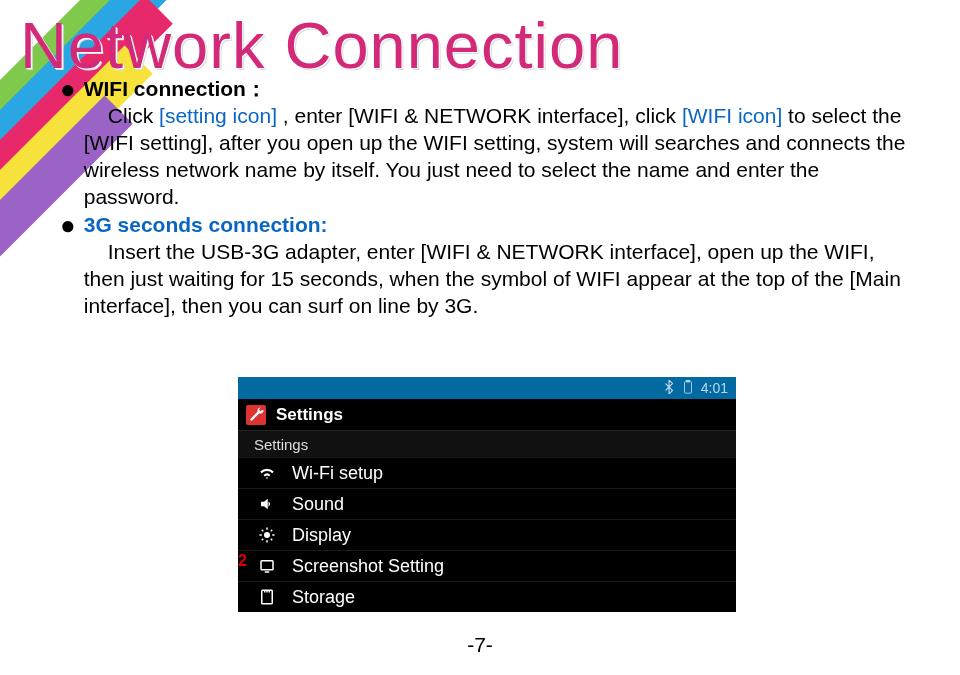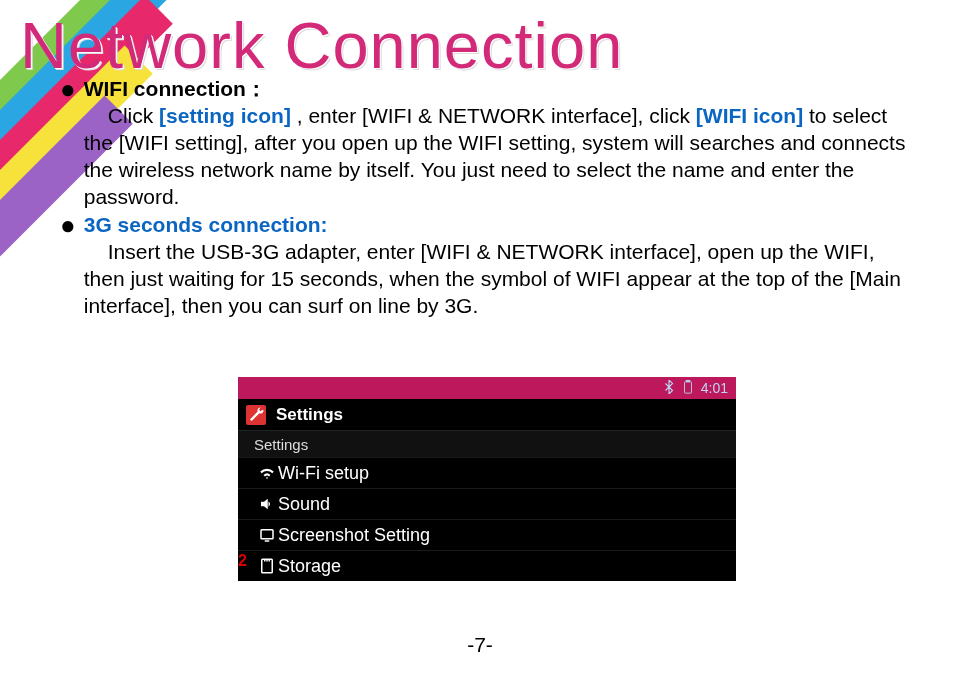--- a/index.html
+++ b/index.html
@@ -24,50 +24,50 @@
 
   .body-text {
     position: absolute; top: 76px; left: 60px; width: 860px;
     font-size: 21px; line-height: 1.28; color: #000;
   }
   .bullet { display: flex; margin-bottom: 2px; }
   .bullet .dot { font-size: 26px; margin-right: 8px; line-height: 1.05; }
   .bullet .head { font-weight: bold; color: #000000; }
   .bullet .head.blue { color: #0a66c2; }
   .para { margin-left: 24px; }
-  .lnk { color: #0a66c2; font-weight: bold; }
+  .lnk { color: #0a66c2; font-weight: normal; }
 
   
   .android {
     position: absolute; left: 238px; top: 377px; width: 498px;
     background: #000; color: #fff;
     font-family: "Helvetica Neue", Arial, sans-serif;
     font-size: 17px;
   }
   .android .statusbar {
-    height: 22px; background: #be185d; display: flex; align-items: center;
+    height: 22px; background: #0369a1; display: flex; align-items: center;
     justify-content: space-between; padding: 0 8px; font-size: 14px; color: #b9d7f1;
   }
   .android .statusbar .right { display: flex; align-items: center; gap: 8px; }
   .android .topbar {
     height: 32px; background: #000; display: flex; align-items: center;
     padding: 0 8px; gap: 10px; border-bottom: 1px solid #222; font-weight: bold;
   }
   .android .topbar .icon-box {
     width: 20px; height: 20px; background: #d33; border-radius: 2px;
     display: flex; align-items: center; justify-content: center;
   }
   .android .section {
     height: 26px; display: flex; align-items: center;
     padding: 0 16px; color: #ddd; font-size: 15px;
     background: #111;
   }
   .android .row {
     height: 31px; background: #000; display: flex; align-items: center;
-    padding: 0 18px; gap: 0; font-size: 18px;
+    padding: 0 18px; gap: 14px; font-size: 18px;
     border-top: 1px solid #1a1a1a;
   }
   .android .row .ico { width: 22px; display: flex; align-items: center; justify-content: center; }
   .red-2 {
     position: absolute; left: 238px; top: 552px; color: #d00; font-size: 16px; font-weight: bold;
   }
 
   .pagenum {
     position: absolute; bottom: 18px; left: 0; right: 0;
     text-align: center; font-size: 21px; color: #000;
@@ -153,20 +153,38 @@
       <span class="ico">
         <svg class="ico-s" viewBox="0 0 24 24">
             <path d="M4 9v6h4l5 4V5L8 9H4zm12 3a4 4 0 0 0-2-3.5v7A4 4 0 0 0 16 12z"></path>
           </svg>
       </span>
       <span>Sound</span>
     </div>
     <div class="row">
       <span class="ico">
         <svg class="ico-s" viewBox="0 0 24 24">
+            <circle cx="12" cy="12" r="4"></circle>
+            <g stroke="#fff" stroke-width="2">
+              <line x1="12" y1="2" x2="12" y2="5"></line>
+              <line x1="12" y1="19" x2="12" y2="22"></line>
+              <line x1="2" y1="12" x2="5" y2="12"></line>
+              <line x1="19" y1="12" x2="22" y2="12"></line>
+              <line x1="5" y1="5" x2="7" y2="7"></line>
+              <line x1="17" y1="17" x2="19" y2="19"></line>
+              <line x1="5" y1="19" x2="7" y2="17"></line>
+              <line x1="17" y1="7" x2="19" y2="5"></line>
+            </g>
+          </svg>
+      </span>
+      <span>Display</span>
+    </div>
+    <div class="row">
+      <span class="ico">
+        <svg class="ico-s" viewBox="0 0 24 24">
             <rect x="4" y="5" width="16" height="12" rx="1" fill="none" stroke="#fff" stroke-width="2"></rect>
             <rect x="9" y="19" width="6" height="2"></rect>
           </svg>
       </span>
       <span>Screenshot Setting</span>
     </div>
     <div class="row">
       <span class="ico">
         <svg class="ico-s" viewBox="0 0 24 24">
             <rect x="5" y="3" width="14" height="18" rx="1" fill="none" stroke="#fff" stroke-width="2"></rect>

